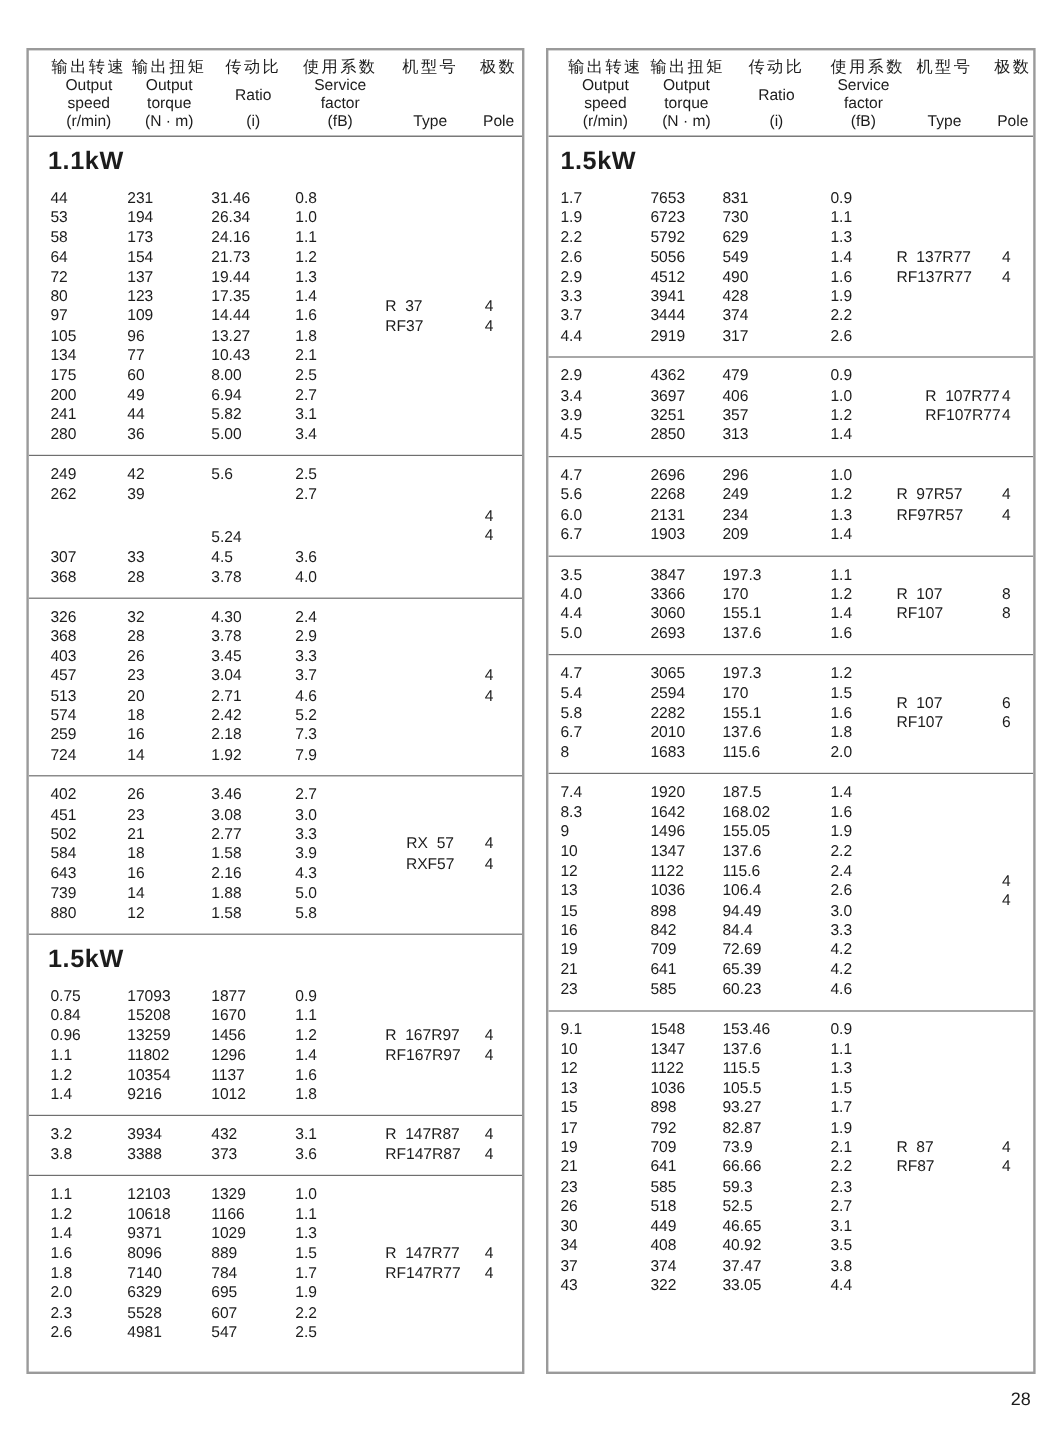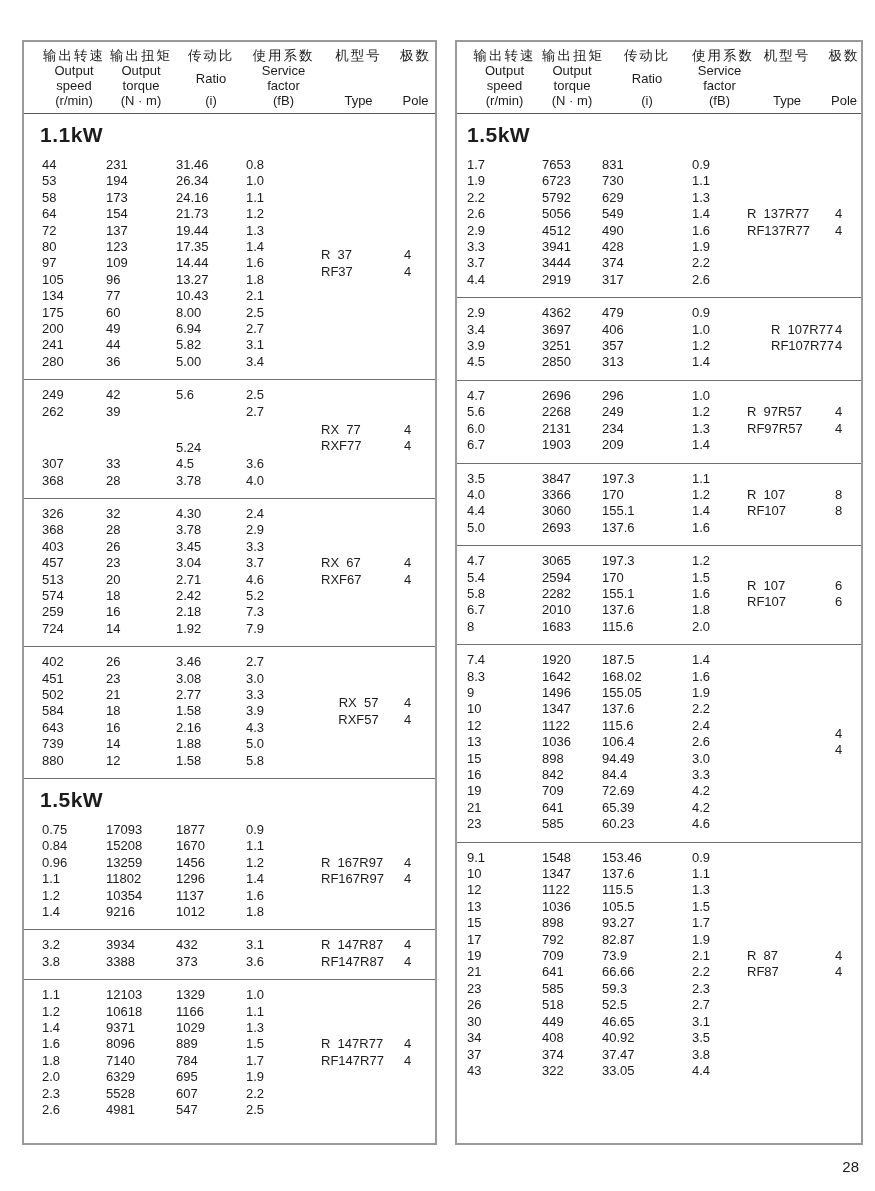--- a/index.html
+++ b/index.html
@@ -176,21 +176,20 @@
           <div class="cell" style="grid-area: 2 / 3; margin-top: 36px;">5.24</div>
           <div class="cell" style="grid-area: 2 / 4;">2.7</div>
           <div class="cell" style="grid-area: 3 / 1;">307</div>
           <div class="cell" style="grid-area: 3 / 2;">33</div>
           <div class="cell" style="grid-area: 3 / 3;">4.5</div>
           <div class="cell" style="grid-area: 3 / 4;">3.6</div>
           <div class="cell" style="grid-area: 4 / 1;">368</div>
           <div class="cell" style="grid-area: 4 / 2;">28</div>
           <div class="cell" style="grid-area: 4 / 3;">3.78</div>
           <div class="cell" style="grid-area: 4 / 4;">4.0</div>
-          <div class="typecell" style="grid-area: 1 / 5 / span 4;"><div>RX  77</div><div>RXF77</div></div>
           <div class="polecell" style="grid-area: 1 / 6 / span 4;"><div>4</div><div>4</div></div>
         </div>
         <div class="block">
           <div class="cell" style="grid-area: 1 / 1;">326</div>
           <div class="cell" style="grid-area: 1 / 2;">32</div>
           <div class="cell" style="grid-area: 1 / 3;">4.30</div>
           <div class="cell" style="grid-area: 1 / 4;">2.4</div>
           <div class="cell" style="grid-area: 2 / 1;">368</div>
           <div class="cell" style="grid-area: 2 / 2;">28</div>
           <div class="cell" style="grid-area: 2 / 3;">3.78</div>
@@ -212,21 +211,20 @@
           <div class="cell" style="grid-area: 6 / 3;">2.42</div>
           <div class="cell" style="grid-area: 6 / 4;">5.2</div>
           <div class="cell" style="grid-area: 7 / 1;">259</div>
           <div class="cell" style="grid-area: 7 / 2;">16</div>
           <div class="cell" style="grid-area: 7 / 3;">2.18</div>
           <div class="cell" style="grid-area: 7 / 4;">7.3</div>
           <div class="cell" style="grid-area: 8 / 1;">724</div>
           <div class="cell" style="grid-area: 8 / 2;">14</div>
           <div class="cell" style="grid-area: 8 / 3;">1.92</div>
           <div class="cell" style="grid-area: 8 / 4;">7.9</div>
-          <div class="typecell" style="grid-area: 1 / 5 / span 8;"><div>RX  67</div><div>RXF67</div></div>
           <div class="polecell" style="grid-area: 1 / 6 / span 8;"><div>4</div><div>4</div></div>
         </div>
         <div class="block">
           <div class="cell" style="grid-area: 1 / 1;">402</div>
           <div class="cell" style="grid-area: 1 / 2;">26</div>
           <div class="cell" style="grid-area: 1 / 3;">3.46</div>
           <div class="cell" style="grid-area: 1 / 4;">2.7</div>
           <div class="cell" style="grid-area: 2 / 1;">451</div>
           <div class="cell" style="grid-area: 2 / 2;">23</div>
           <div class="cell" style="grid-area: 2 / 3;">3.08</div>

